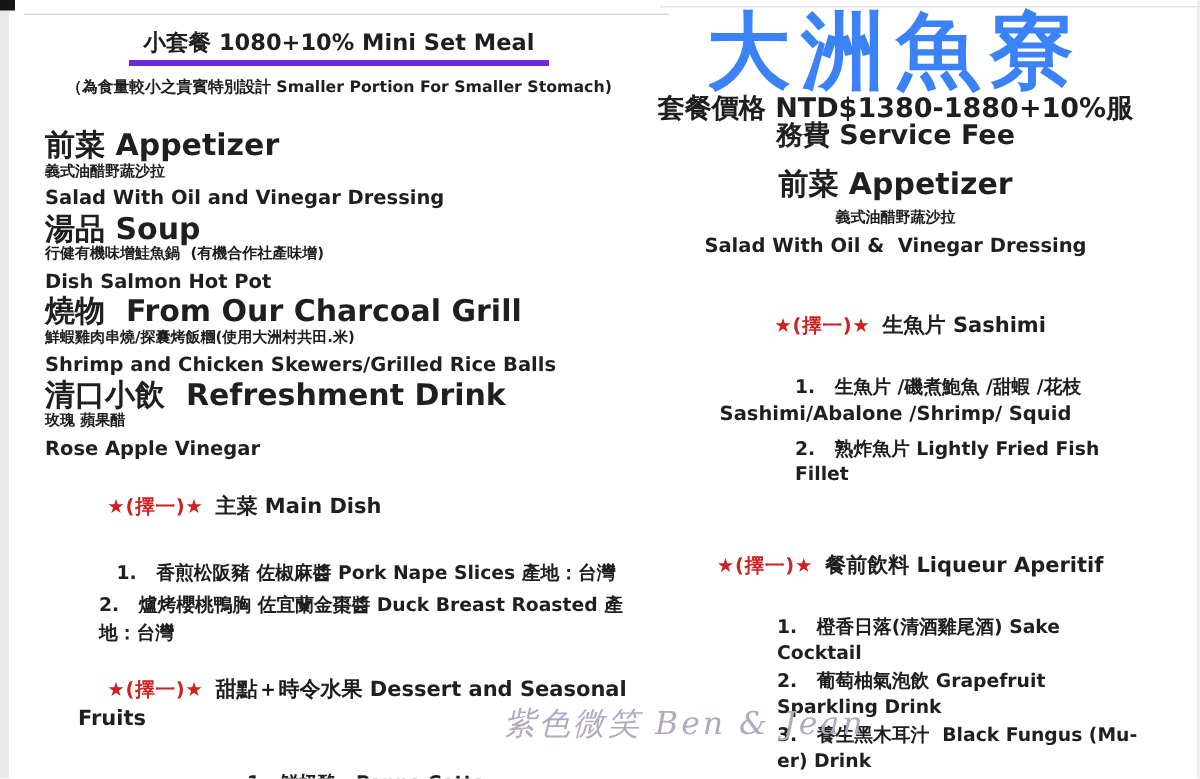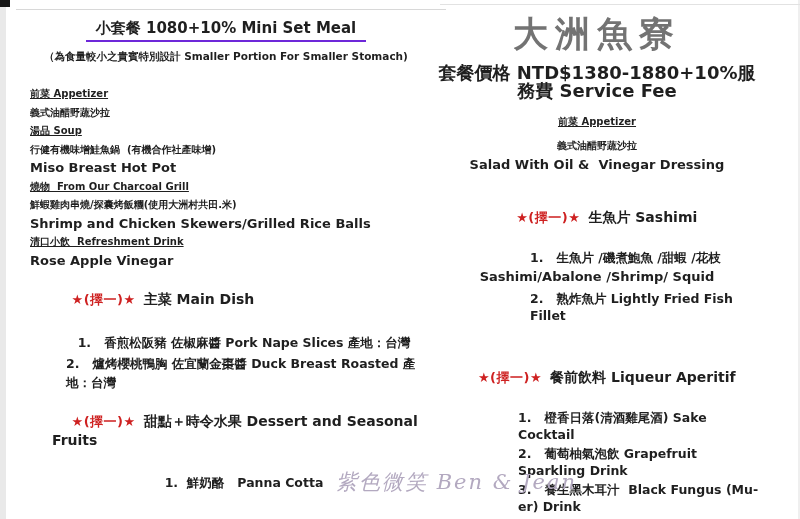--- a/index.html
+++ b/index.html
@@ -17,39 +17,39 @@
   .top-line2{position:absolute;left:440px;top:4px;width:360px;height:1px;background:#e2e2e2;}
 
   
   .row{white-space:pre-wrap;line-height:18.5px;}
 
   
   .col-left{position:absolute;left:30px;top:18px;width:392px;}
   .l-title-wrap{text-align:center;}
   .l-title{
     display:inline-block;font-size:15px;line-height:20px;
-    border-bottom:2px solid #6d28d9;padding:0 10px 2px 10px;
+    border-bottom:4px solid #6d28d9;padding:0 10px 2px 10px;
   }
   .l-sub{text-align:center;font-size:10.5px;line-height:15px;margin-top:7px;}
-  .hd{font-size:10px;line-height:18.5px;margin-top:0;text-decoration:underline;}
+  .hd{font-size:20px;line-height:18.5px;margin-top:0;}
   .col-left .hd{margin-top:0;}
   .col-left .first-hd{margin-top:21px;}
   .zh{font-size:10px;}
   .en{font-size:13px;}
   .choice{margin-top:1px;padding-left:22px;font-size:14px;}
   .star{color:#ce2121;font-size:13px;letter-spacing:0.5px;margin-right:8px;}
   .choice-t{font-size:14px;}
   .num{padding-left:36px;font-size:12.5px;margin-top:3px;}
   .num.sp{margin-top:6px;text-align:center;}
 
   
   .col-right{position:absolute;left:432px;top:8px;width:330px;text-align:center;}
   .brand{
     font-family:"DejaVu Serif","Liberation Serif",serif;
-    font-size:35px;line-height:52px;letter-spacing:7px;color:#737373;
+    font-size:56px;line-height:52px;letter-spacing:7px;color:#3b82f6;
   }
   .price{font-size:18px;line-height:18px;margin-top:4px;}
   .col-right .hd{margin-top:13px;}
   .col-right .zh{margin-top:5px;}
   .col-right .en{margin-top:1px;}
   .col-right .choice{margin-top:15px;padding-left:0;text-align:center;}
   .col-right .rnum{text-align:left;font-size:12.5px;margin-top:4px;white-space:pre-wrap;}
   .ind1{padding-left:98px;}
   .ind2{padding-left:86px;}
   .col-right .gap-lg{margin-top:27px;}
@@ -71,30 +71,32 @@
 <div class="top-line2"></div>
 
 <div class="col-left">
   <div class="l-title-wrap">
     <span class="l-title">小套餐 1080+10% Mini Set Meal</span>
   </div>
   <div class="l-sub row">（為食量較小之貴賓特別設計 Smaller Portion For Smaller Stomach)</div>
 
   <div class="row hd first-hd">前菜 Appetizer</div>
   <div class="row zh">義式油醋野蔬沙拉</div>
+  <div class="row en">Salad With Oil and Vinegar Dressing</div>
 
   <div class="row hd">湯品 Soup</div>
   <div class="row zh">行健有機味增鮭魚鍋  (有機合作社產味增)</div>
-  <div class="row en">Miso Breast Hot Pot</div>
+  <div class="row en">Dish Salmon Hot Pot</div>
 
   <div class="row hd">燒物  From Our Charcoal Grill</div>
   <div class="row zh">鮮蝦雞肉串燒/探囊烤飯糰(使用大洲村共田.米)</div>
   <div class="row en">Shrimp and Chicken Skewers/Grilled Rice Balls</div>
 
   <div class="row hd">清口小飲  Refreshment Drink</div>
+  <div class="row zh">玫瑰 蘋果醋</div>
   <div class="row en">Rose Apple Vinegar</div>
 
   <div class="row choice">
     <span class="star">★(擇一)★</span><span class="choice-t">主菜 Main Dish</span>
   </div>
   <div class="row num sp">1.   香煎松阪豬 佐椒麻醬 Pork Nape Slices 產地：台灣</div>
   <div class="row num">2.   爐烤櫻桃鴨胸 佐宜蘭金棗醬 Duck Breast Roasted 產地：台灣</div>
 
   <div class="row choice">
     <span class="star">★(擇一)★</span><span class="choice-t">甜點＋時令水果 Dessert and Seasonal Fruits</span>

